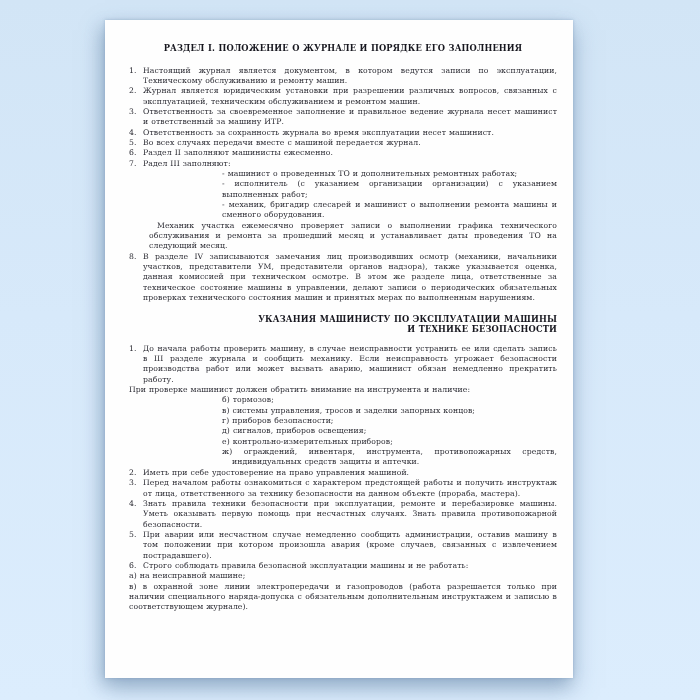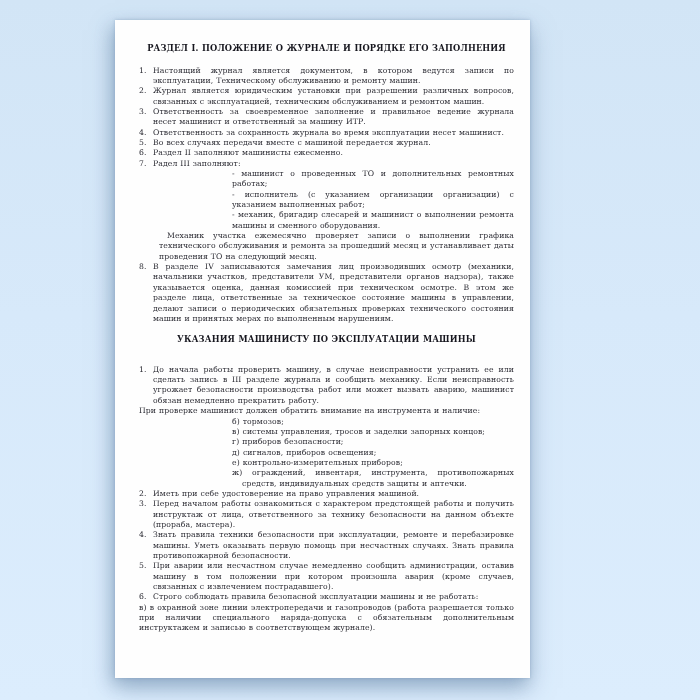--- a/index.html
+++ b/index.html
@@ -2,37 +2,37 @@
 <html><head>
 <meta charset="utf-8">
 <style>
   html,body{margin:0;padding:0;}
   body{
     width:700px;height:700px;overflow:hidden;position:relative;
     background:linear-gradient(180deg,#d2e5f6 0%,#d7e9fa 45%,#dcedfd 100%);
     font-family:"DejaVu Serif","Liberation Serif",serif;
   }
   .page{
-    position:absolute;left:115px;top:20px;width:415px;height:658px;
+    position:absolute;left:105px;top:20px;width:468px;height:658px;
     background:#fefefe;
     box-shadow:0 0 3px rgba(110,140,175,.45),
                -5px 6px 14px rgba(105,135,170,.28),
                0 10px 22px rgba(100,132,168,.5);
   }
   .content{
     position:absolute;left:24px;right:16px;top:23px;
     color:#2b2b33;font-size:7.7px;line-height:10.35px;
     text-align:justify;letter-spacing:.1px;word-spacing:.4px;
   }
   .sec-title{
     font-weight:bold;text-align:center;color:#17171f;
     font-size:8.3px;line-height:10.6px;letter-spacing:.15px;
   }
   .sec-title.first{margin:0 0 12px 0;}
-  .sec-title.second{margin:10px 0 20px 0;}
+  .sec-title.second{margin:10px 0 9px 0;text-align:right;}
   .li{display:flex;align-items:flex-start;}
   .li .num{flex:0 0 14px;text-align:left;}
   .li .txt{flex:1;text-align:justify;}
   .sub{padding-left:93px;text-align:justify;}
   .check{padding-left:103px;text-indent:-10px;text-align:justify;}
   .mech{margin-left:20px;text-indent:8px;text-align:justify;}
   .flush{text-align:justify;}
 </style>
 </head>
 <body>
@@ -77,20 +77,21 @@
 
     <div class="mech">Механик участка ежемесячно проверяет записи о выполнении графика технического обслуживания и ремонта за прошедший месяц и устанавливает даты проведения ТО на следующий месяц.</div>
 
     <div class="li">
       <span class="num">8.</span>
       <div class="txt">В разделе IV записываются замечания лиц производивших осмотр (механики, начальники участков, представители УМ, представители органов надзора), также указывается оценка, данная комиссией при техническом осмотре. В этом же разделе лица, ответственные за техническое состояние машины в управлении, делают записи о периодических обязательных проверках технического состояния машин и принятых мерах по выполненным нарушениям.</div>
     </div>
 
     <div class="sec-title second">
       <div>УКАЗАНИЯ МАШИНИСТУ ПО ЭКСПЛУАТАЦИИ МАШИНЫ</div>
+      <div>И ТЕХНИКЕ БЕЗОПАСНОСТИ</div>
     </div>
 
     <div class="li">
       <span class="num">1.</span>
       <div class="txt">До начала работы проверить машину, в случае неисправности устранить ее или сделать запись в III разделе журнала и сообщить механику. Если неисправность угрожает безопасности производства работ или может вызвать аварию, машинист обязан немедленно прекратить работу.</div>
     </div>
 
     <div class="flush">При проверке машинист должен обратить внимание на инструмента и наличие:</div>
 
     <div class="check">б) тормозов;</div>
@@ -114,16 +115,17 @@
     </div>
     <div class="li">
       <span class="num">5.</span>
       <div class="txt">При аварии или несчастном случае немедленно сообщить администрации, оставив машину в том положении при котором произошла авария (кроме случаев, связанных с извлечением пострадавшего).</div>
     </div>
     <div class="li">
       <span class="num">6.</span>
       <div class="txt">Строго соблюдать правила безопасной эксплуатации машины и не работать:</div>
     </div>
 
+    <div class="flush">а) на неисправной машине;</div>
     <div class="flush">в) в охранной зоне линии электропередачи и газопроводов (работа разрешается только при наличии специального наряда-допуска с обязательным дополнительным инструктажем и записью в соответствующем журнале).</div>
 
   </div>
 </div>
 
 </body></html>

